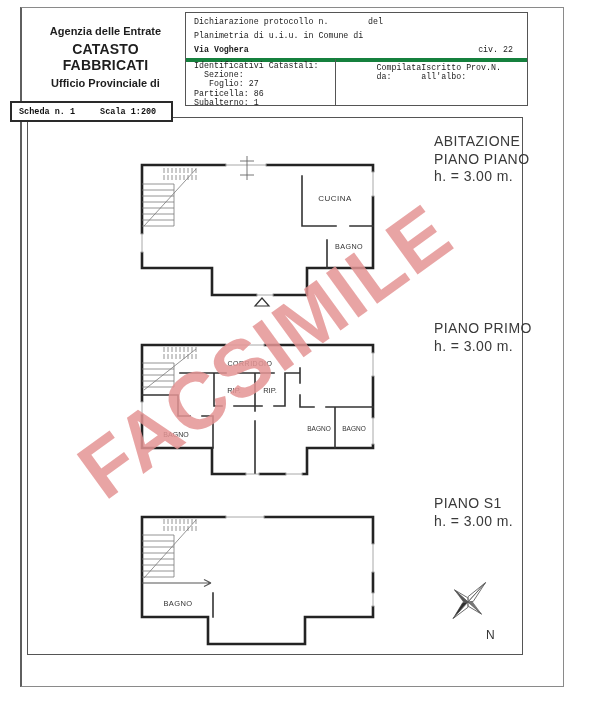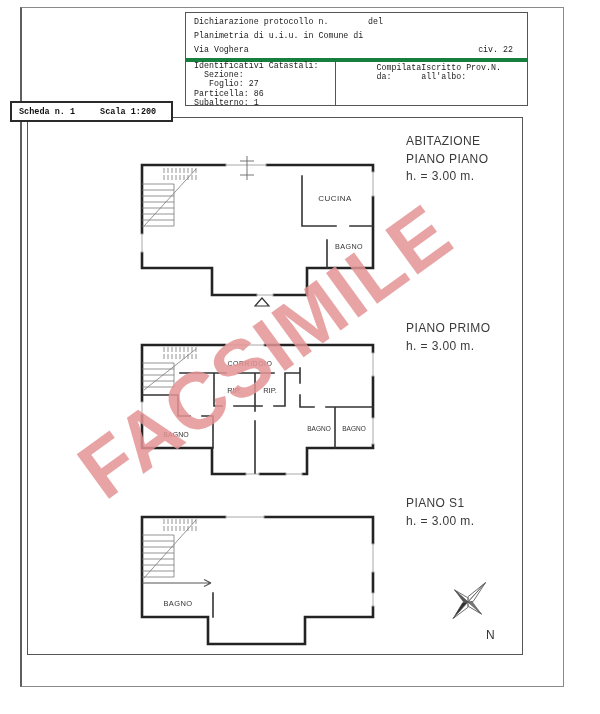--- a/index.html
+++ b/index.html
@@ -26,21 +26,21 @@
   #compiler-row3{display:flex;justify-content:center;padding-right:16px;}
   
   #sheet-box{left:10px;top:101px;width:159px;height:17px;border:2px solid #2a2a2a;background:#fff;
       display:flex;align-items:center;font-family:"Liberation Mono","DejaVu Sans Mono",monospace;
       font-size:8.5px;font-weight:bold;color:#111;z-index:3;}
   #sheet-box .num{margin-left:7px;}
   #sheet-box .scale{margin-left:25px;}
   
   #main-box{left:27px;top:117px;width:494px;height:536px;border:1px solid #555;background:#fff;}
   
-  .floor-label{color:#3a3a3a;font-size:12px;letter-spacing:.4px;line-height:17.5px;}
+  .floor-label{color:#3a3a3a;font-size:14px;letter-spacing:.4px;line-height:17.5px;margin-left:28px;}
   #floor-label-1{left:406px;top:133px;}
   #floor-label-2{left:406px;top:320px;}
   #floor-label-3{left:406px;top:495px;}
   
   .plan{position:absolute;}
   #plan-terra{left:138px;top:156px;}
   #plan-primo{left:138px;top:338px;}
   #plan-s1{left:138px;top:510px;}
   svg text{font-family:"Liberation Sans",sans-serif;fill:#333;}
   .wall{stroke:#232323;stroke-width:2.6;fill:none;stroke-linecap:square;}
@@ -57,27 +57,32 @@
       font-size:80px;font-weight:bold;color:rgba(228,148,148,.85);letter-spacing:1px;z-index:5;
       pointer-events:none;}
 </style>
 </head>
 <body>
 
 <div id="page">
 
   <div class="abs" id="outer-border"></div>
 
+  <div class="abs" id="agency">
+    <div class="l1">Agenzia delle Entrate</div>
+    <div class="l2">CATASTO FABBRICATI</div>
+    <div class="l3">Ufficio Provinciale di</div>
+  </div>
 
   <div class="abs" id="header-table">
     <div id="decl-cell">
       <span class="t" style="left:8px;top:4px;">Dichiarazione protocollo n.</span>
       <span class="t" style="left:182px;top:4px;">del</span>
       <span class="t" style="left:8px;top:18px;">Planimetria di u.i.u. in Comune di</span>
-      <span class="t" style="left:8px;top:32px;">Via Voghera</span>
+      <span class="t" style="left:8px;top:32px;font-weight:bold;">Via Voghera</span>
       <span class="t" style="right:14px;top:32px;">civ. 22</span>
     </div>
     <div id="bottom-cells">
       <div id="cadastral-cell">
         <div>Identificativi Catastali:</div>
         <div>  Sezione:</div>
         <div>   Foglio: 27</div>
         <div>Particella: 86</div>
         <div>Subalterno: 1</div>
       </div>

